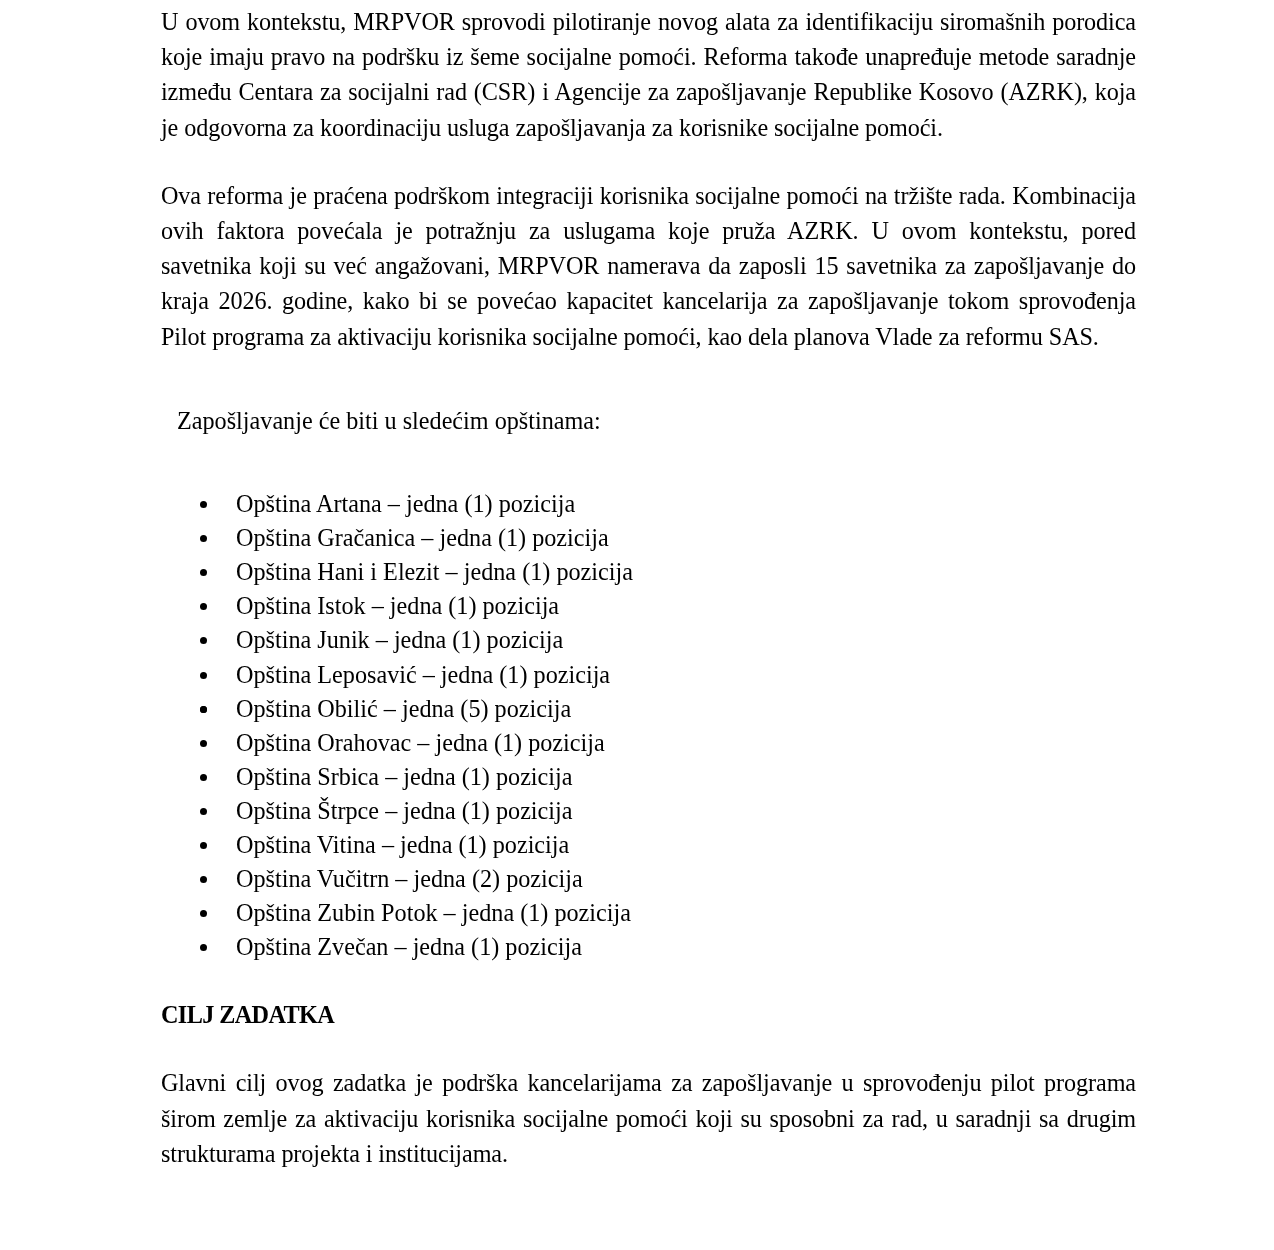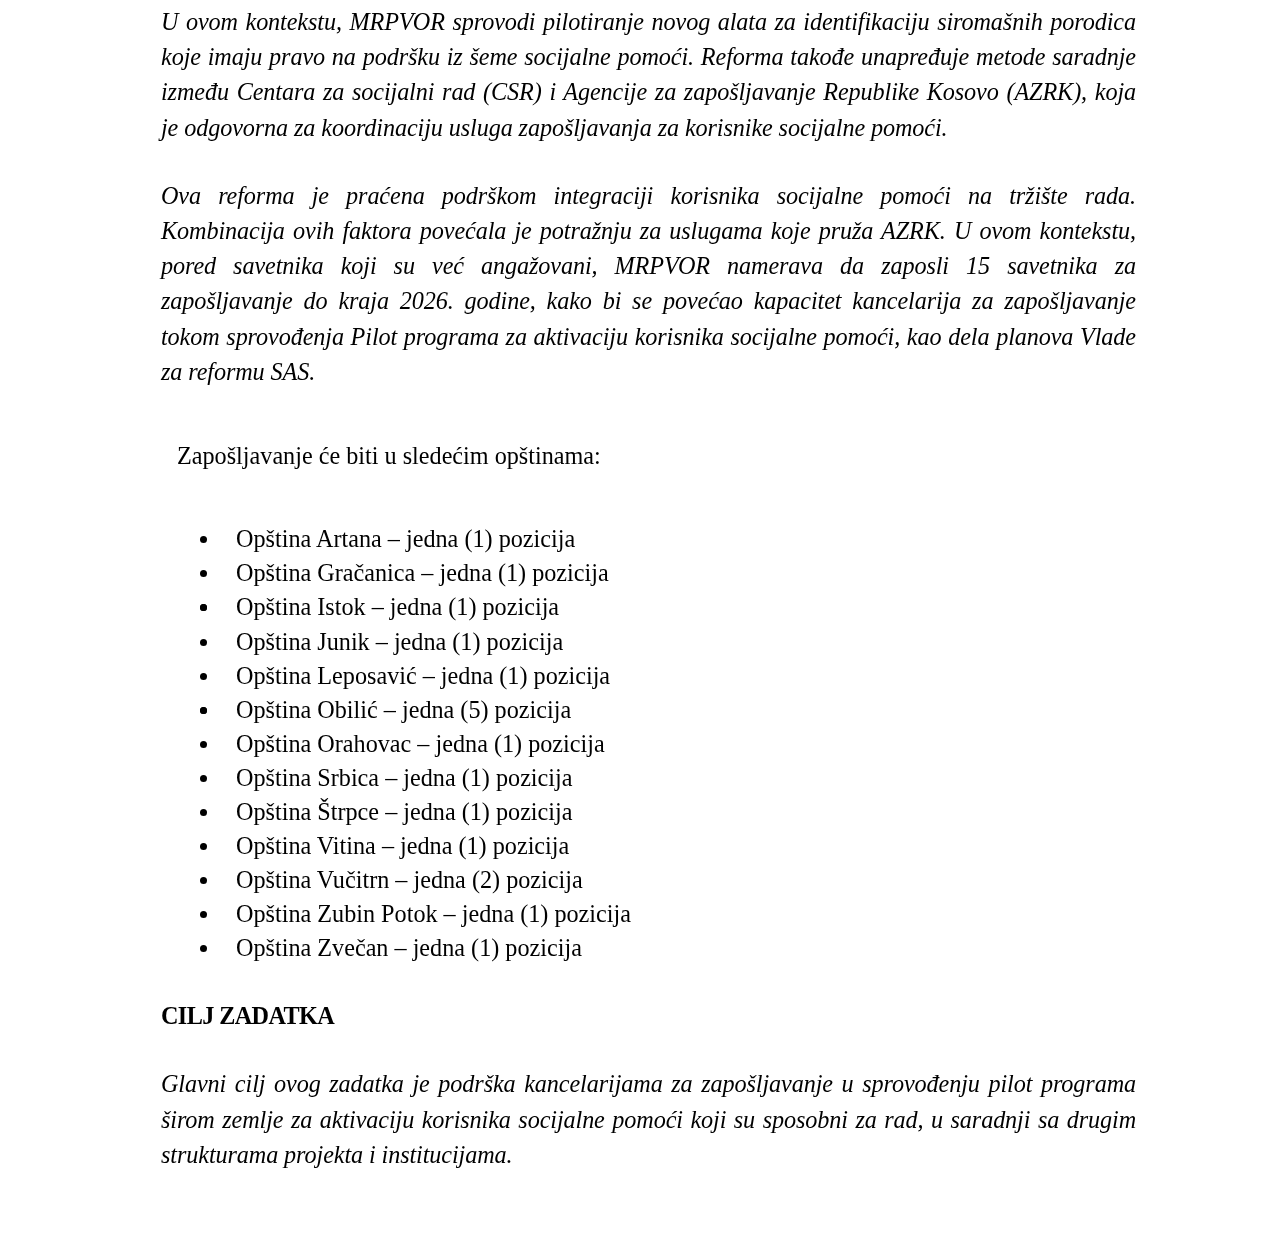--- a/index.html
+++ b/index.html
@@ -20,21 +20,20 @@
       left: 161px;
       top: 4px;
       width: 975px;
     }
     p.para {
       margin: 0;
       font-size: 24.2px;
       line-height: 35.2px;
       text-align: justify;
       letter-spacing: -0.1px;
-      font-style: italic;
     }
     p.intro {
       margin: 16px;
       font-size: 24.2px;
       line-height: 35.2px;
     }
     .gap-1 { height: 33px; }
     .gap-2 { height: 33px; }
     .gap-3 { height: 33px; }
     ul.muni-list {
@@ -71,21 +70,21 @@
 <div class="page">
   <p class="para">U ovom kontekstu, MRPVOR sprovodi pilotiranje novog alata za identifikaciju siromašnih porodica koje imaju pravo na podršku iz šeme socijalne pomoći. Reforma takođe unapređuje metode saradnje između Centara za socijalni rad (CSR) i Agencije za zapošljavanje Republike Kosovo (AZRK), koja je odgovorna za koordinaciju usluga zapošljavanja za korisnike socijalne pomoći.</p>
   <div class="gap-1"></div>
   <p class="para">Ova reforma je praćena podrškom integraciji korisnika socijalne pomoći na tržište rada. Kombinacija ovih faktora povećala je potražnju za uslugama koje pruža AZRK. U ovom kontekstu, pored savetnika koji su već angažovani, MRPVOR namerava da zaposli 15 savetnika za zapošljavanje do kraja 2026. godine, kako bi se povećao kapacitet kancelarija za zapošljavanje tokom sprovođenja Pilot programa za aktivaciju korisnika socijalne pomoći, kao dela planova Vlade za reformu SAS.</p>
   <div class="gap-2"></div>
   <p class="intro">Zapošljavanje će biti u sledećim opštinama:</p>
   <div class="gap-2"></div>
   <ul class="muni-list">
     <li><span class="bullet"></span><span>Opština Artana – jedna (1) pozicija</span></li>
     <li><span class="bullet"></span><span>Opština Gračanica – jedna (1) pozicija</span></li>
-    <li><span class="bullet"></span></li>
+    <li><span class="bullet"></span><span>Opština Hani i Elezit – jedna (1) pozicija</span></li>
     <li><span class="bullet"></span><span>Opština Istok – jedna (1) pozicija</span></li>
     <li><span class="bullet"></span><span>Opština Junik – jedna (1) pozicija</span></li>
     <li><span class="bullet"></span><span>Opština Leposavić – jedna (1) pozicija</span></li>
     <li><span class="bullet"></span></li>
     <li><span class="bullet"></span><span>Opština Obilić – jedna (5) pozicija</span></li>
     <li><span class="bullet"></span><span>Opština Orahovac – jedna (1) pozicija</span></li>
     <li><span class="bullet"></span><span>Opština Srbica – jedna (1) pozicija</span></li>
     <li><span class="bullet"></span><span>Opština Štrpce – jedna (1) pozicija</span></li>
     <li><span class="bullet"></span><span>Opština Vitina – jedna (1) pozicija</span></li>
     <li><span class="bullet"></span><span>Opština Vučitrn – jedna (2) pozicija</span></li>

